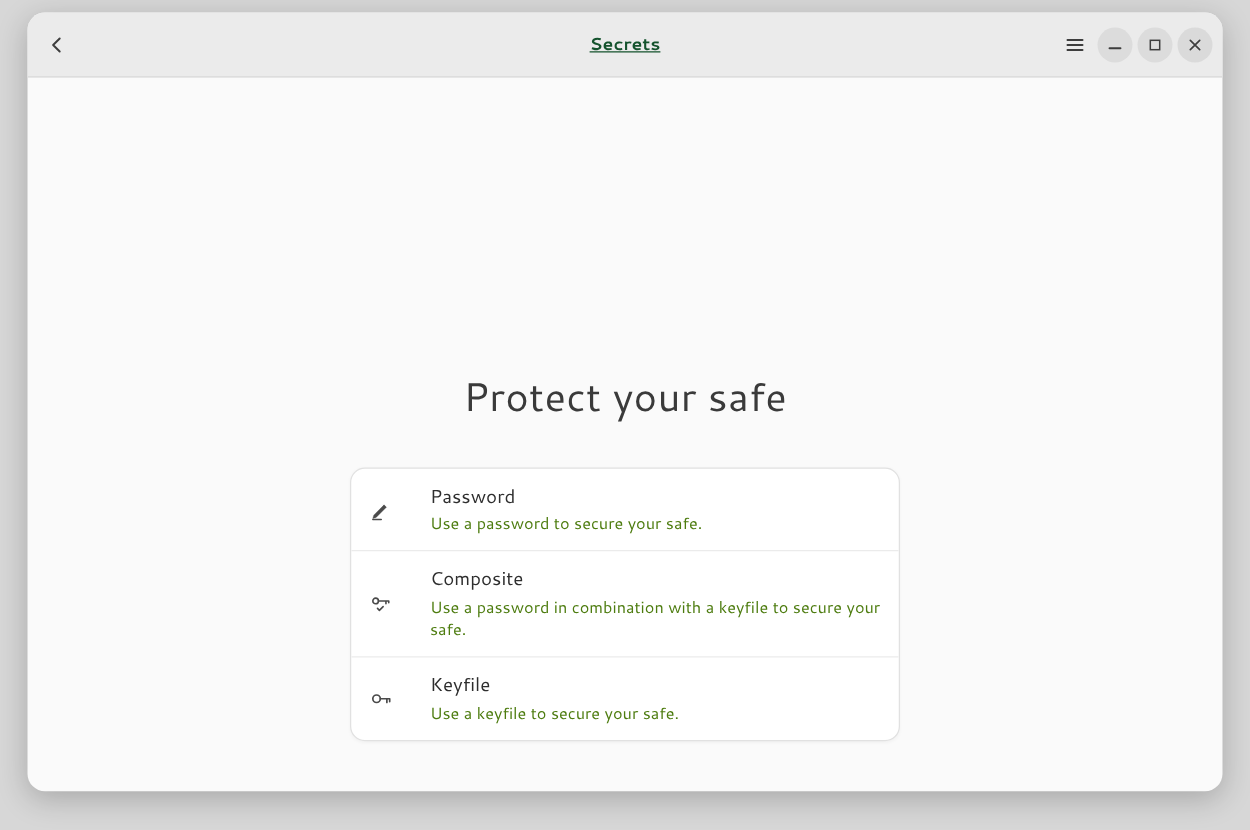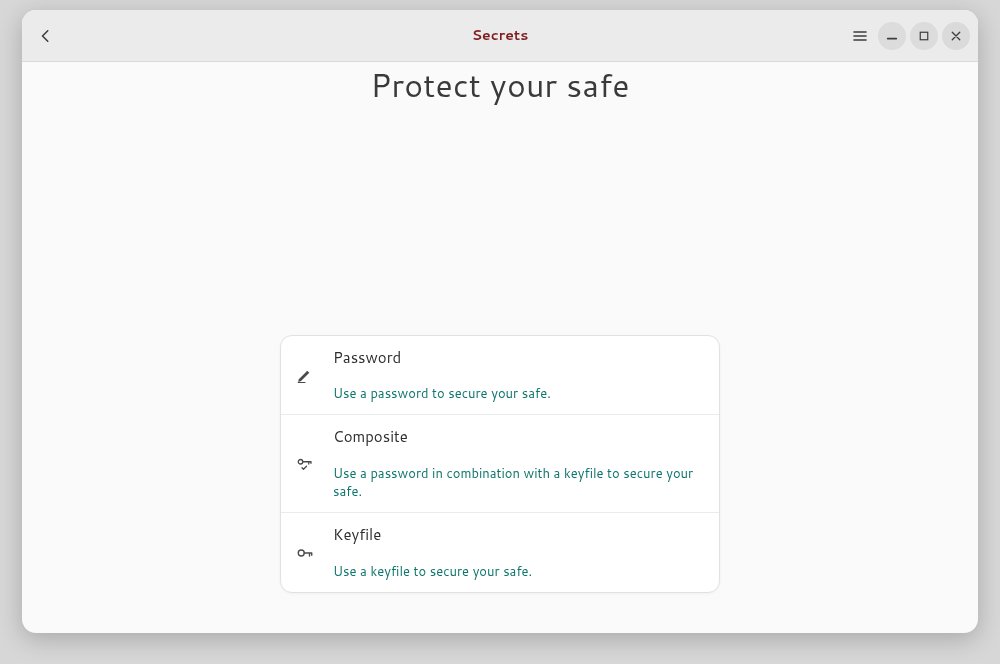--- a/index.html
+++ b/index.html
@@ -43,22 +43,23 @@
   .hb-center {
     position: absolute;
     left: 0; right: 0;
     text-align: center;
     pointer-events: none;
     z-index: 1;
   }
   .hb-title {
     font-weight: 700;
     font-size: 14px;
-    color: #7f1d1d;
+    color: #14532d;
     line-height: 1.15;
+    text-decoration: underline;
   }
   .hb-subtitle {
     font-size: 12px;
     color: #6b6b6b;
     line-height: 1.15;
     margin-top: 1px;
   }
   .hb-btn {
     width: 28px;
     height: 28px;
@@ -82,21 +83,21 @@
     align-items: center;
     justify-content: center;
     cursor: pointer;
     color: #3d3d3d;
   }
   .content {
     flex: 1;
     display: flex;
     flex-direction: column;
     align-items: center;
-    justify-content: space-between;
+    justify-content: flex-end;
     padding-bottom: 40px;
   }
   .page-title {
     font-size: 32px;
     font-weight: 400;
     color: #3a3a3a;
     margin-bottom: 34px;
     letter-spacing: 0.2px;
   }
   .option-card {
@@ -104,21 +105,21 @@
     background: #ffffff;
     border: 1px solid #e1e1e1;
     border-radius: 12px;
     overflow: hidden;
     box-shadow: 0 1px 3px rgba(0,0,0,0.04);
   }
   .option-row {
     display: flex;
     align-items: center;
     padding: 12px 14px;
-    gap: 18px;
+    gap: 29px;
     cursor: pointer;
   }
   .option-row + .option-row {
     border-top: 1px solid #ebebeb;
   }
   .option-icon {
     width: 20px;
     height: 20px;
     display: flex;
     align-items: center;
@@ -129,23 +130,23 @@
   .option-icon svg { display: block; }
   .option-text { flex: 1; }
   .option-title {
     font-size: 15px;
     font-weight: 500;
     color: #2e2e2e;
     line-height: 1.3;
   }
   .option-desc {
     font-size: 13px;
-    color: #0f766e;
+    color: #4d7c0f;
     line-height: 1.4;
-    margin-top: 17px;
+    margin-top: 4px;
   }
 </style>
 </head>
 <body>
 
 <div class="window">
 
   <div class="headerbar">
     <div class="hb-left">
       <div class="hb-back">

